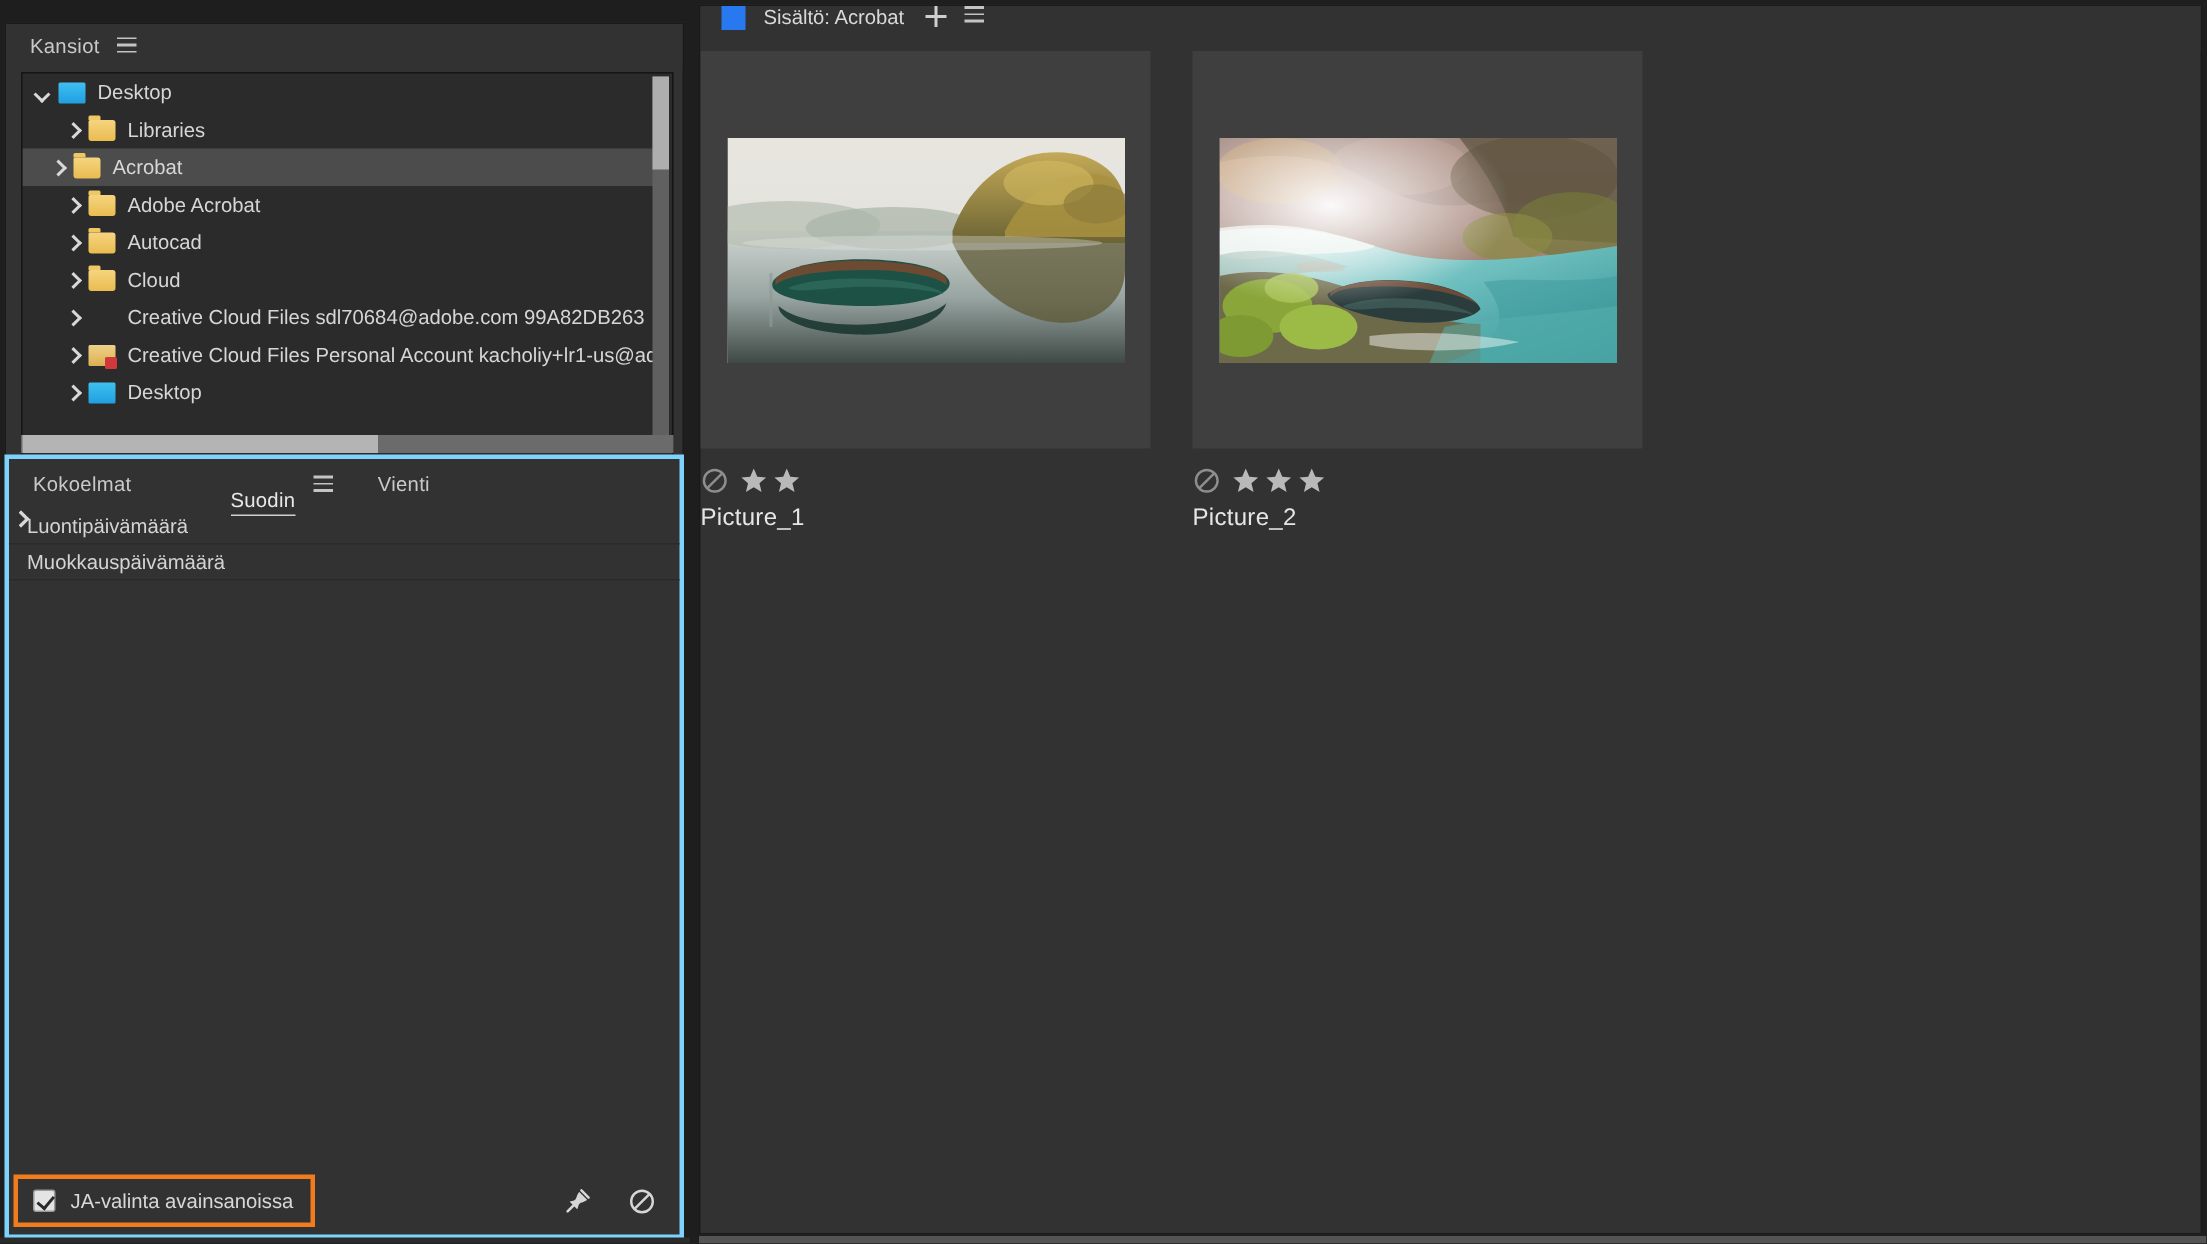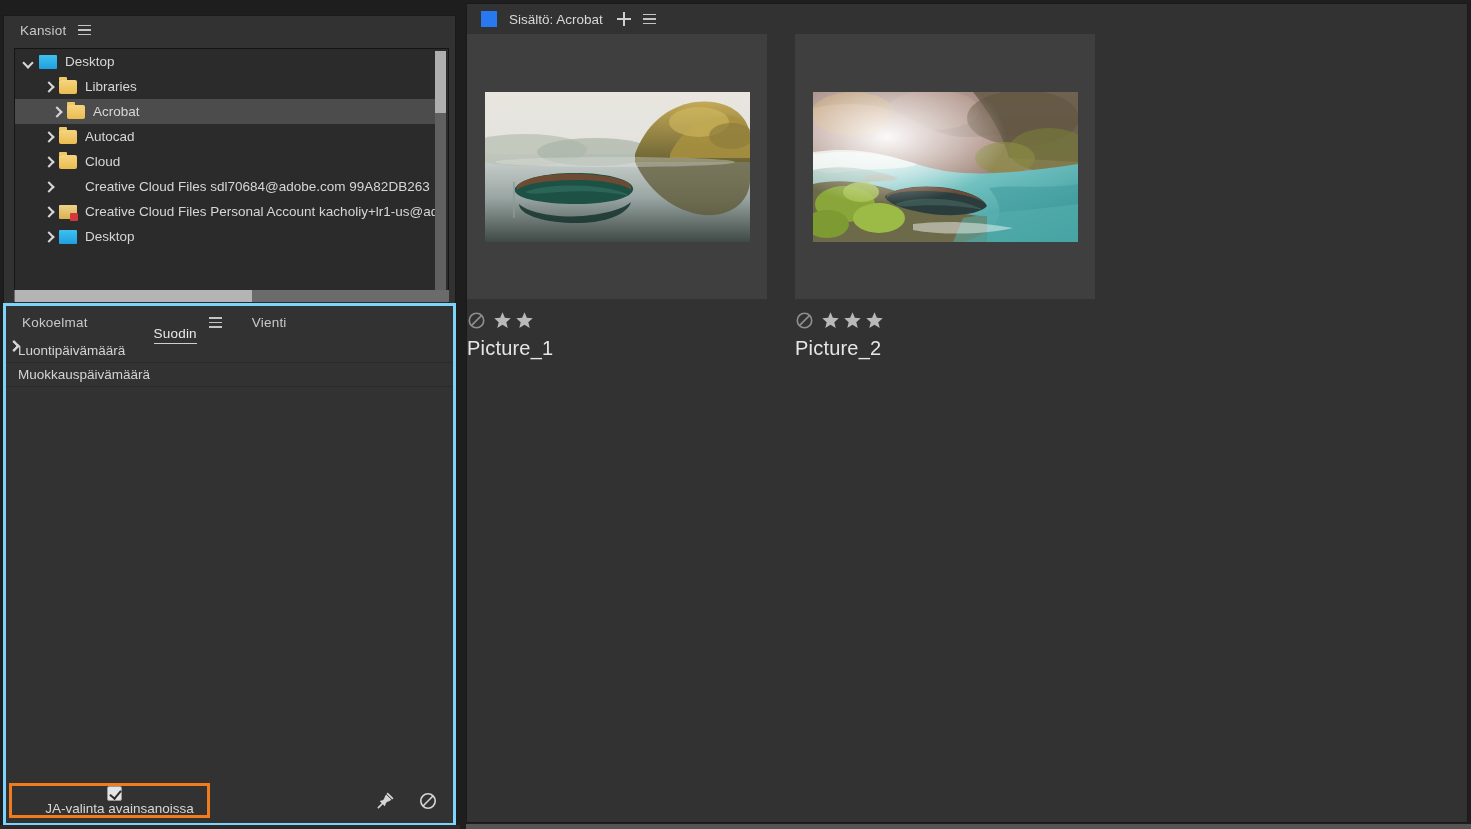--- a/index.html
+++ b/index.html
@@ -191,21 +191,20 @@
     height: 44px;
     display: flex; align-items: center;
   }
   #keyword-and-box {
     position: absolute; left: 3px; top: 4px;
     width: 201px; height: 35px;
     border: 3px solid #f07c1e;
     display: flex; align-items: center;
     padding-left: 10px;
     background: transparent;
-    flex-direction: column;
   }
   .chk {
     width: 15px; height: 15px;
     background: #e4e4e4;
     border: 1px solid #9a9a9a;
     border-radius: 2px;
     position: relative;
     flex: 0 0 auto;
   }
   .chk::after {
@@ -229,21 +228,21 @@
 
   
   #content-panel {
     position: absolute; left: 466px; top: 3px;
     width: 1002px; height: 820px;
     background: #323232;
     border: 1px solid #1a1a1a;
   }
   #content-tabbar {
     height: 30px;
-    display: flex; align-items: center;
+    display: flex; align-items: flex-start;
     padding-left: 14px;
     background: #323232;
   }
   #content-swatch {
     width: 16px; height: 16px;
     background: #2878f0;
     margin-right: 12px;
     flex: 0 0 auto;
   }
   #content-title {
@@ -283,21 +282,21 @@
     margin-top: 10px; gap: 3px;
     height: 22px;
   }
   .ban-small { width: 19px; height: 19px; margin-right: 4px; }
   .star {
     width: 19px; height: 19px;
     display: inline-block;
   }
   .thumb-name {
     color: #e6e6e6;
-    font-size: 20px;
+    font-size: 16px;
     margin-top: 6px;
     letter-spacing: .2px;
   }
 
   
   #page-hscroll {
     position: absolute; left: 466px; bottom: 0;
     width: 1005px; height: 5px;
     background: #545454;
   }
@@ -329,24 +328,29 @@
             <div class="tree-row" style="padding-left: 6px;">
               <span class="twisty down"></span>
               <span class="tree-icon ic-desktop"></span>
               <span>Desktop</span>
             </div>
             <div class="tree-row" style="padding-left: 26px;">
               <span class="twisty right"></span>
               <span class="tree-icon ic-folder"></span>
               <span>Libraries</span>
             </div>
-            <div class="tree-row selected" style="padding-left: 34px; text-align: right;">
+            <div class="tree-row selected" style="padding-left: 16px; text-align: right;">
               <span class="twisty right"></span>
               <span class="tree-icon ic-folder"></span>
               <span>Acrobat</span>
+            </div>
+            <div class="tree-row" style="padding-left: 26px;">
+              <span class="twisty right"></span>
+              <span class="tree-icon ic-folder"></span>
+              <span>Adobe Acrobat</span>
             </div>
             <div class="tree-row" style="padding-left: 26px;">
               <span class="twisty right"></span>
               <span class="tree-icon ic-folder"></span>
               <span>Autocad</span>
             </div>
             <div class="tree-row" style="padding-left: 26px;">
               <span class="twisty right"></span>
               <span class="tree-icon ic-folder"></span>
               <span>Cloud</span>

